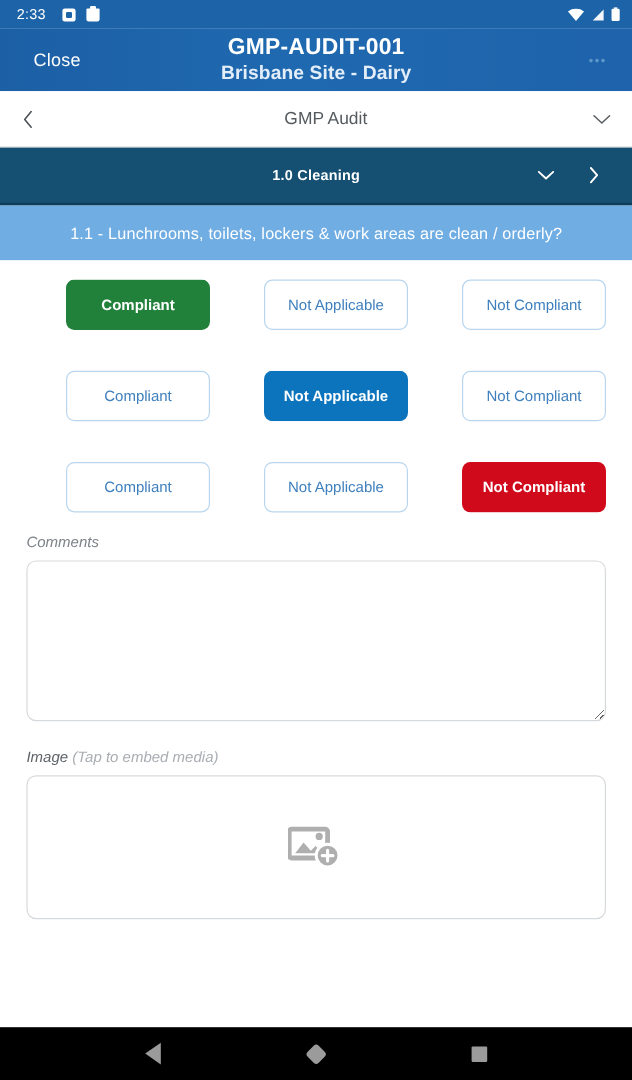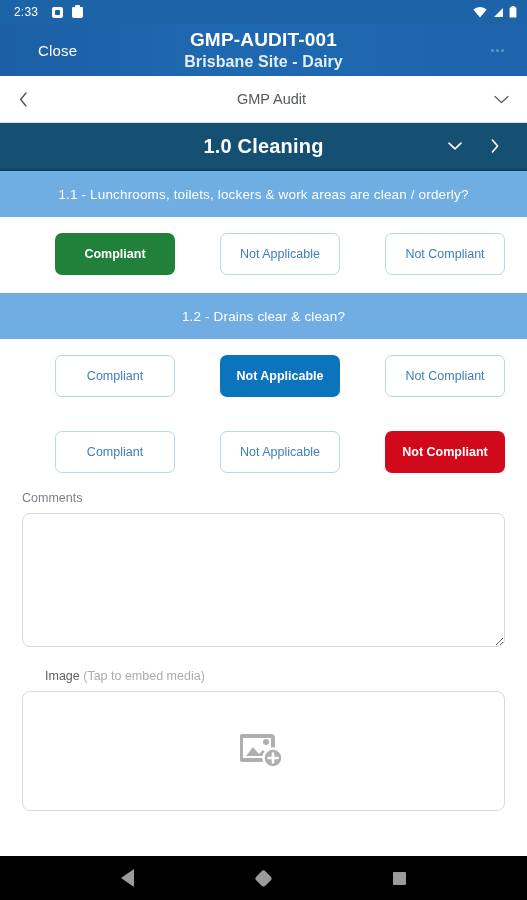--- a/index.html
+++ b/index.html
@@ -26,21 +26,21 @@
   .sb-right { margin-left:auto; display:flex; align-items:center; gap:5px; }
   .sb-wifi, .sb-cell, .sb-batt { display:block; }
 
   
   .appbar {
     flex: 0 0 52px; height: 52px;
     background: linear-gradient(90deg, #1C5FA5 0%, #1F69B0 45%, #1E63AB 100%);
     display: flex; align-items: center; position: relative; color:#fff;
   }
   .close-btn {
-    margin-left: 38px; font-size: 15px; color: #ffffff; letter-spacing:.2px;
+    margin-left: 28px; font-size: 15px; color: #ffffff; letter-spacing:.2px;
     background: none; border: none; font-family: inherit; cursor: pointer;
   }
   .appbar-titles {
     position: absolute; left: 0; right: 0; top: 0; bottom: 0;
     display: flex; flex-direction: column; align-items: center; justify-content: center;
     pointer-events: none;
   }
   .appbar-title { font-size: 19px; font-weight: bold; color:#fff; letter-spacing:.2px; line-height:1.15; }
   .appbar-sub { font-size: 16px; font-weight: bold; color:#E4EEF8; margin-top:2px; letter-spacing:.1px; }
   .overflow-btn {
@@ -62,21 +62,21 @@
   }
   .crumb-caret { margin-left:auto; width:52px; display:flex; align-items:center; justify-content:center; background:none; border:none; cursor:pointer; }
 
   
   .sectionbar {
     flex: 0 0 46px; background:#154F71; display:flex; align-items:center;
     position:relative; border-bottom:2px solid #0E3E5B;
   }
   .section-title {
     position:absolute; left:0; right:0; text-align:center;
-    color:#ffffff; font-size:20px; font-weight:bold; letter-spacing:.2px; pointer-events:none;
+    color:#ffffff; font-size:12px; font-weight:bold; letter-spacing:.2px; pointer-events:none;
   }
   .section-actions { margin-left:auto; display:flex; align-items:center; z-index:2; }
   .sec-btn { width:40px; height:46px; display:flex; align-items:center; justify-content:center; background:none; border:none; cursor:pointer; }
   .sec-btn:last-child { margin-right:12px; }
 
   
   .body { flex: 1 1 auto; overflow: hidden; background:#fff; }
 
   .q-head {
     background:#70ADE3; min-height:46px; display:flex; align-items:center;
@@ -89,23 +89,23 @@
     font-size:12.5px; font-family:inherit; cursor:pointer;
     border:1px solid #B9D6EE; background:#ffffff; color:#3E7FBD;margin-left:33px;
   }
   .ans.sel { border-color:transparent; color:#ffffff; font-weight:bold; }
   .ans.sel.green { background:#21803A; }
   .ans.sel.blue  { background:#0C74BC; }
   .ans.sel.red   { background:#D10A1B; }
 
   
   .field { padding: 0 22px; }
-  .field-label { font-size:12.5px; color:#7d8288; margin-bottom:8px; }
+  .field-label { font-size:12.5px; color:#7d8288; margin-bottom:8px;font-style:italic; }
   .field-label .hint { color:#a9adb2; }
-  .field-label .strong { color:#5e6368;margin-left:23px; }
+  .field-label .strong { color:#5e6368; }
   .textbox {
     width:100%; height:134px; border:1px solid #d7dadd; border-radius:8px;
     background:#fff;
   }
   .imagebox {
     width:100%; height:120px; border:1px solid #d7dadd; border-radius:8px;
     background:#fff; display:flex; align-items:center; justify-content:center;
   }
   .spacer-18 { height:18px; }
 
@@ -191,23 +191,20 @@
 
     <div class="q-head">
       <span>1.1 - Lunchrooms, toilets, lockers &amp; work areas are clean / orderly?</span>
     </div>
     <div class="q-answers">
       <button class="ans sel green">Compliant</button>
       <button class="ans">Not Applicable</button>
       <button class="ans">Not Compliant</button>
     </div>
 
-    <div class="q-head">
-      <span>1.2 - Drains clear &amp; clean?</span>
-    </div>
     <div class="q-answers">
       <button class="ans">Compliant</button>
       <button class="ans sel blue">Not Applicable</button>
       <button class="ans">Not Compliant</button>
     </div>
 
     <div class="q-answers">
       <button class="ans">Compliant</button>
       <button class="ans">Not Applicable</button>
       <button class="ans sel red">Not Compliant</button>

